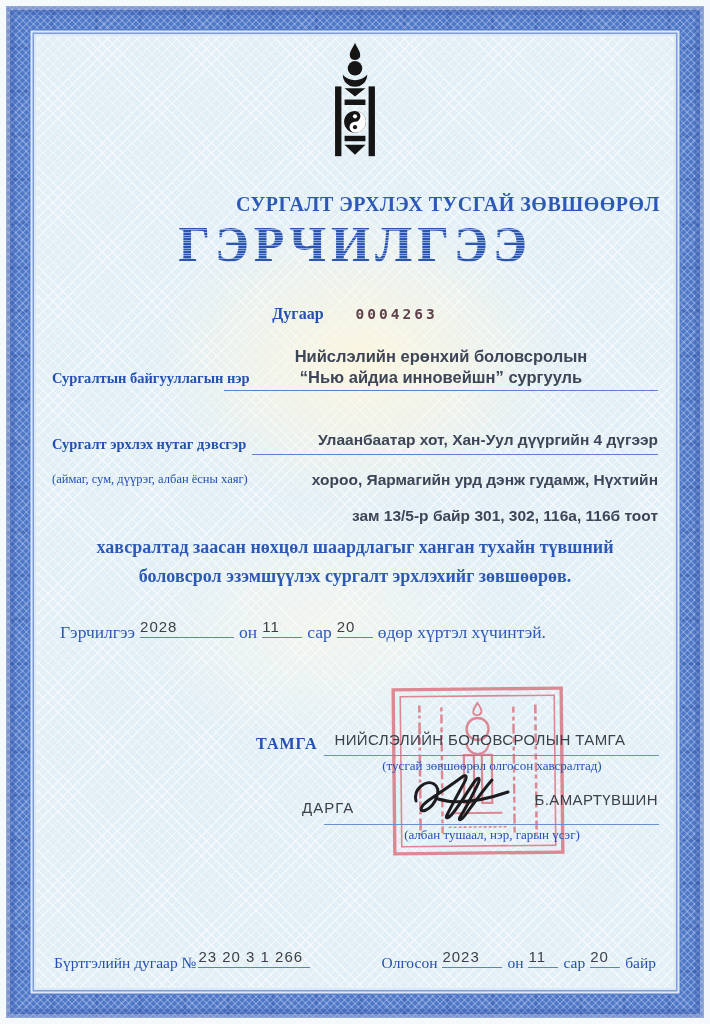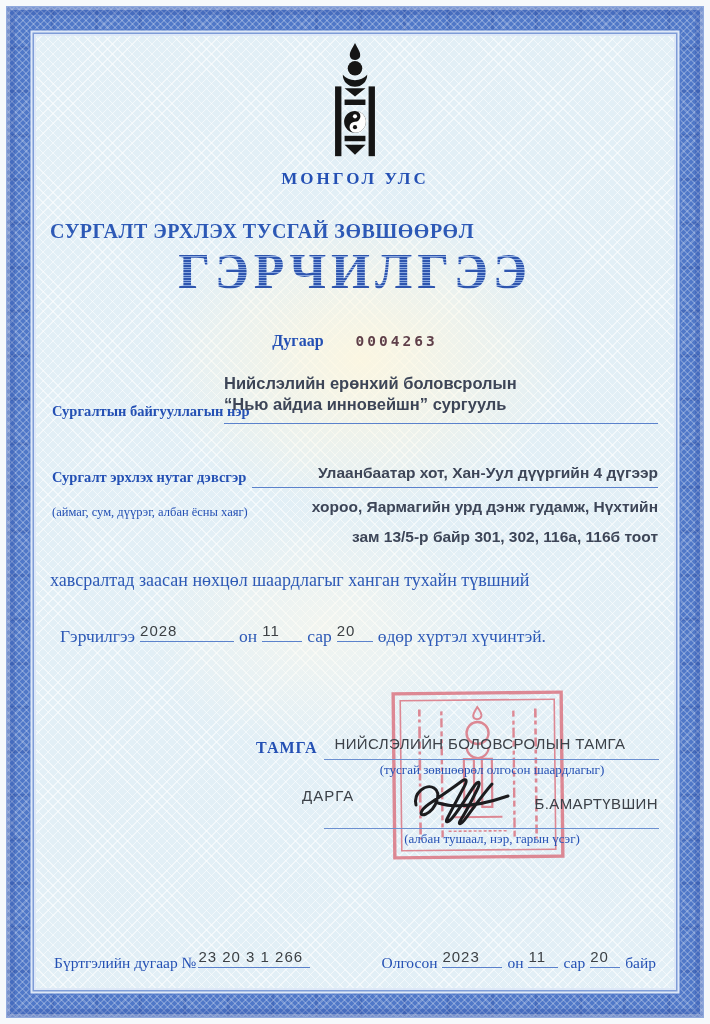--- a/index.html
+++ b/index.html
@@ -37,21 +37,21 @@
   }
 
   
   .emblem-wrap { text-align:center; margin-top:0; }
   .emblem-wrap svg { display:inline-block; }
   .country {
     text-align:center; margin-top:7px;
     font-weight:700; font-size:17px; letter-spacing:3px; color:#2450b4;
   }
   .subtitle {
-    text-align:left; margin-top:31px;
+    text-align:right; margin-top:31px;
     font-weight:700; font-size:20px; letter-spacing:.5px; color:#2d59b6;
   }
   .title-main {
     text-align:center; margin-top:1px;
     font-weight:700; font-size:50px; line-height:1.1; letter-spacing:5px;
     color:#2e55ae;
     background:repeating-linear-gradient(0deg,#8aa8e0 0,#8aa8e0 1px,#2e55ae 1px,#2e55ae 2.6px);
     -webkit-background-clip:text; background-clip:text;
     -webkit-text-fill-color:transparent;
   }
@@ -65,36 +65,36 @@
   }
 
   
   .field-label, .field-sublabel { color:#2450b4; }
   .field-label { font-weight:700; font-size:14.5px; white-space:nowrap; }
   .field-sublabel { font-size:12.5px; margin-top:19px; white-space:nowrap; }
 
   .org-row { display:flex; align-items:flex-end; margin-top:23px; padding:0 2px; }
   .org-row .label-cell { width:172px; flex:none; padding-bottom:4px; }
   .org-value {
-    flex:1; border-bottom:1.4px solid #5b82cc; padding-bottom:9px;
-    font-family:"Liberation Sans","DejaVu Sans",sans-serif;
+    flex:1; border-bottom:1.4px solid #5b82cc; padding-bottom:3px;
+    text-align:center; font-family:"Liberation Sans","DejaVu Sans",sans-serif;
     font-weight:700; font-size:16.5px; line-height:1.25; color:#3d4557;
   }
 
   .terr-row { display:flex; align-items:flex-start; margin-top:38px; padding:0 2px; }
   .terr-row .label-cell { width:200px; flex:none; padding-top:7px; }
   .terr-value {
     flex:1; font-family:"Liberation Sans","DejaVu Sans",sans-serif;
     font-weight:700; font-size:15.5px; line-height:1.45; color:#3d4557; text-align:right;
   }
   .terr-value .line1 { border-bottom:1.4px solid #5b82cc; padding:0 0 2px 14px; }
-  .terr-value .line2, .terr-value .line3 { padding-left:14px; margin-top:8px; }
-
-  
-  .body-par { margin-top:17px; font-size:18px; line-height:1.62; color:#2d59b6; }
+  .terr-value .line2, .terr-value .line3 { padding-left:14px; margin-top:14px; }
+
+  
+  .body-par { text-align:center; margin-top:5px; font-size:18px; line-height:1.62; color:#2d59b6;font-weight:bold; }
 
   
   .blank {
     display:inline-block; position:relative; height:17px; vertical-align:baseline;
     border-bottom:1.4px solid #5b82cc; margin:0 5px;
   }
   .blank .fill {
     position:absolute; left:0; right:0; bottom:3px; 
     font-family:"Liberation Sans","DejaVu Sans",sans-serif;
     font-size:15px; line-height:1; color:#3c4044; letter-spacing:1px; white-space:nowrap;
@@ -107,21 +107,21 @@
 
   
   .approval { position:relative; height:176px; margin-top:46px; }
   .approval .sans { font-family:"Liberation Sans","DejaVu Sans",sans-serif; color:#3c4148; }
   .stamp-label { position:absolute; left:206px; top:46px; font-weight:700; font-size:16px; letter-spacing:1px; color:#2450b4; }
   .issuer-name { position:absolute; left:250px; right:0; top:42px; text-align:center; font-size:15px; letter-spacing:.4px; }
   .rule { position:absolute; left:274px; right:1px; border-top:1.2px solid #6b8fd0; }
   .rule-1 { top:66px; }
   .rule-2 { top:135px; }
   .issuer-caption { position:absolute; left:274px; right:0; top:69px; text-align:center; font-size:13px; color:#2450b4; }
-  .director-label { position:absolute; left:252px; top:94px; font-size:15px; letter-spacing:1px; }
+  .director-label { position:absolute; left:252px; top:110px; font-size:15px; letter-spacing:1px; }
   .director-name { position:absolute; right:2px; top:102px; font-size:15px; letter-spacing:.4px; }
   .sig-caption { position:absolute; left:274px; right:0; top:138px; text-align:center; font-size:13px; color:#2450b4; }
   .stamp-art { position:absolute; left:340px; top:-4px; opacity:.72; }
   .signature-art { position:absolute; left:358px; top:78px; }
 
   
   .footer-row {
     margin-top:auto; margin-bottom:6px; padding:0 4px;
     display:flex; justify-content:space-between; align-items:baseline;
     font-size:15.5px; color:#2450b4;
@@ -150,21 +150,20 @@
         <rect x="47" y="49" width="7" height="77"></rect>
         <rect x="20.5" y="63.5" width="23" height="6"></rect>
         <circle cx="32" cy="88" r="12"></circle>
         <path d="M32 76 A12 12 0 0 1 32 100 A6 6 0 0 1 32 88 A6 6 0 0 0 32 76 Z" fill="#ffffff"></path>
         <circle cx="32" cy="82" r="2.3" fill="#ffffff"></circle>
         <circle cx="32" cy="94" r="2.3" fill="#151515"></circle>
         <rect x="20.5" y="103.5" width="23" height="6"></rect>
         <path d="M20.5 113.5 L43.5 113.5 L32 124.5 Z"></path>
       </svg>
     </div>
-    <div class="country">МОНГОЛ УЛС</div>
 
     <div class="subtitle">СУРГАЛТ ЭРХЛЭХ ТУСГАЙ ЗӨВШӨӨРӨЛ</div>
     <div class="title-main">ГЭРЧИЛГЭЭ</div>
 
     <div class="number-row">
       <span class="number-label">Дугаар</span>
       <span class="number-value">0004263</span>
     </div>
 
     <div class="org-row">
@@ -184,20 +183,21 @@
       </div>
       <div class="terr-value">
         <div class="line1">Улаанбаатар хот, Хан-Уул дүүргийн 4 дүгээр</div>
         <div class="line2">хороо, Яармагийн урд дэнж гудамж, Нүхтийн</div>
         <div class="line3">зам 13/5-р байр 301, 302, 116а, 116б тоот</div>
       </div>
     </div>
 
     <div class="body-par">
       <div>хавсралтад заасан нөхцөл шаардлагыг ханган тухайн түвшний</div>
+      <div>боловсрол эзэмшүүлэх сургалт эрхлэхийг зөвшөөрөв.</div>
     </div>
 
     <div class="validity">
       <span>Гэрчилгээ</span><span class="blank w-year"><span class="fill">2028</span></span><span>он</span><span class="blank w-month"><span class="fill">11</span></span><span>сар</span><span class="blank w-day"><span class="fill">20</span></span><span>өдөр хүртэл хүчинтэй.</span>
     </div>
 
     <div class="approval">
 
       <svg class="stamp-art" width="176" height="172" viewBox="0 0 176 172" fill="none" stroke="#d9606e" xmlns="http://www.w3.org/2000/svg">
         <g transform="rotate(-0.6 88 86)">
@@ -213,21 +213,21 @@
           <rect x="74" y="70" width="10" height="48" stroke-width="2.2"></rect>
           <rect x="92" y="70" width="10" height="48" stroke-width="2.2"></rect>
           <path d="M64 128 H112" stroke-width="2"></path>
           <path d="M58 142 H118" stroke-width="1.6" stroke-dasharray="3 2"></path>
         </g>
       </svg>
 
       <div class="stamp-label">ТАМГА</div>
       <div class="issuer-name sans">НИЙСЛЭЛИЙН БОЛОВСРОЛЫН ТАМГА</div>
       <div class="rule rule-1"></div>
-      <div class="issuer-caption">(тусгай зөвшөөрөл олгосон шаардлагыг)</div>
+      <div class="issuer-caption">(тусгай зөвшөөрөл олгосон хавсралтад)</div>
 
       <div class="director-label sans">ДАРГА</div>
 
       <svg class="signature-art" width="130" height="58" viewBox="0 0 130 58" fill="none" stroke="#1c1c1e" stroke-width="3" stroke-linecap="round" xmlns="http://www.w3.org/2000/svg">
         <path d="M8 34 C5 22 18 12 26 17 C34 22 28 38 18 43 C11 46 11 40 21 33 C33 25 46 16 54 10 C58 7 60 9 56 16 C50 27 43 40 39 48 C37 52 40 52 45 46 C53 36 61 22 67 14 C71 9 73 11 69 19 C63 31 56 44 52 50 C50 54 53 54 58 47 C66 36 76 22 84 13"></path>
         <path d="M30 32 C50 38 74 34 100 25"></path>
       </svg>
 
       <div class="director-name sans">Б.АМАРТҮВШИН</div>
       <div class="rule rule-2"></div>

